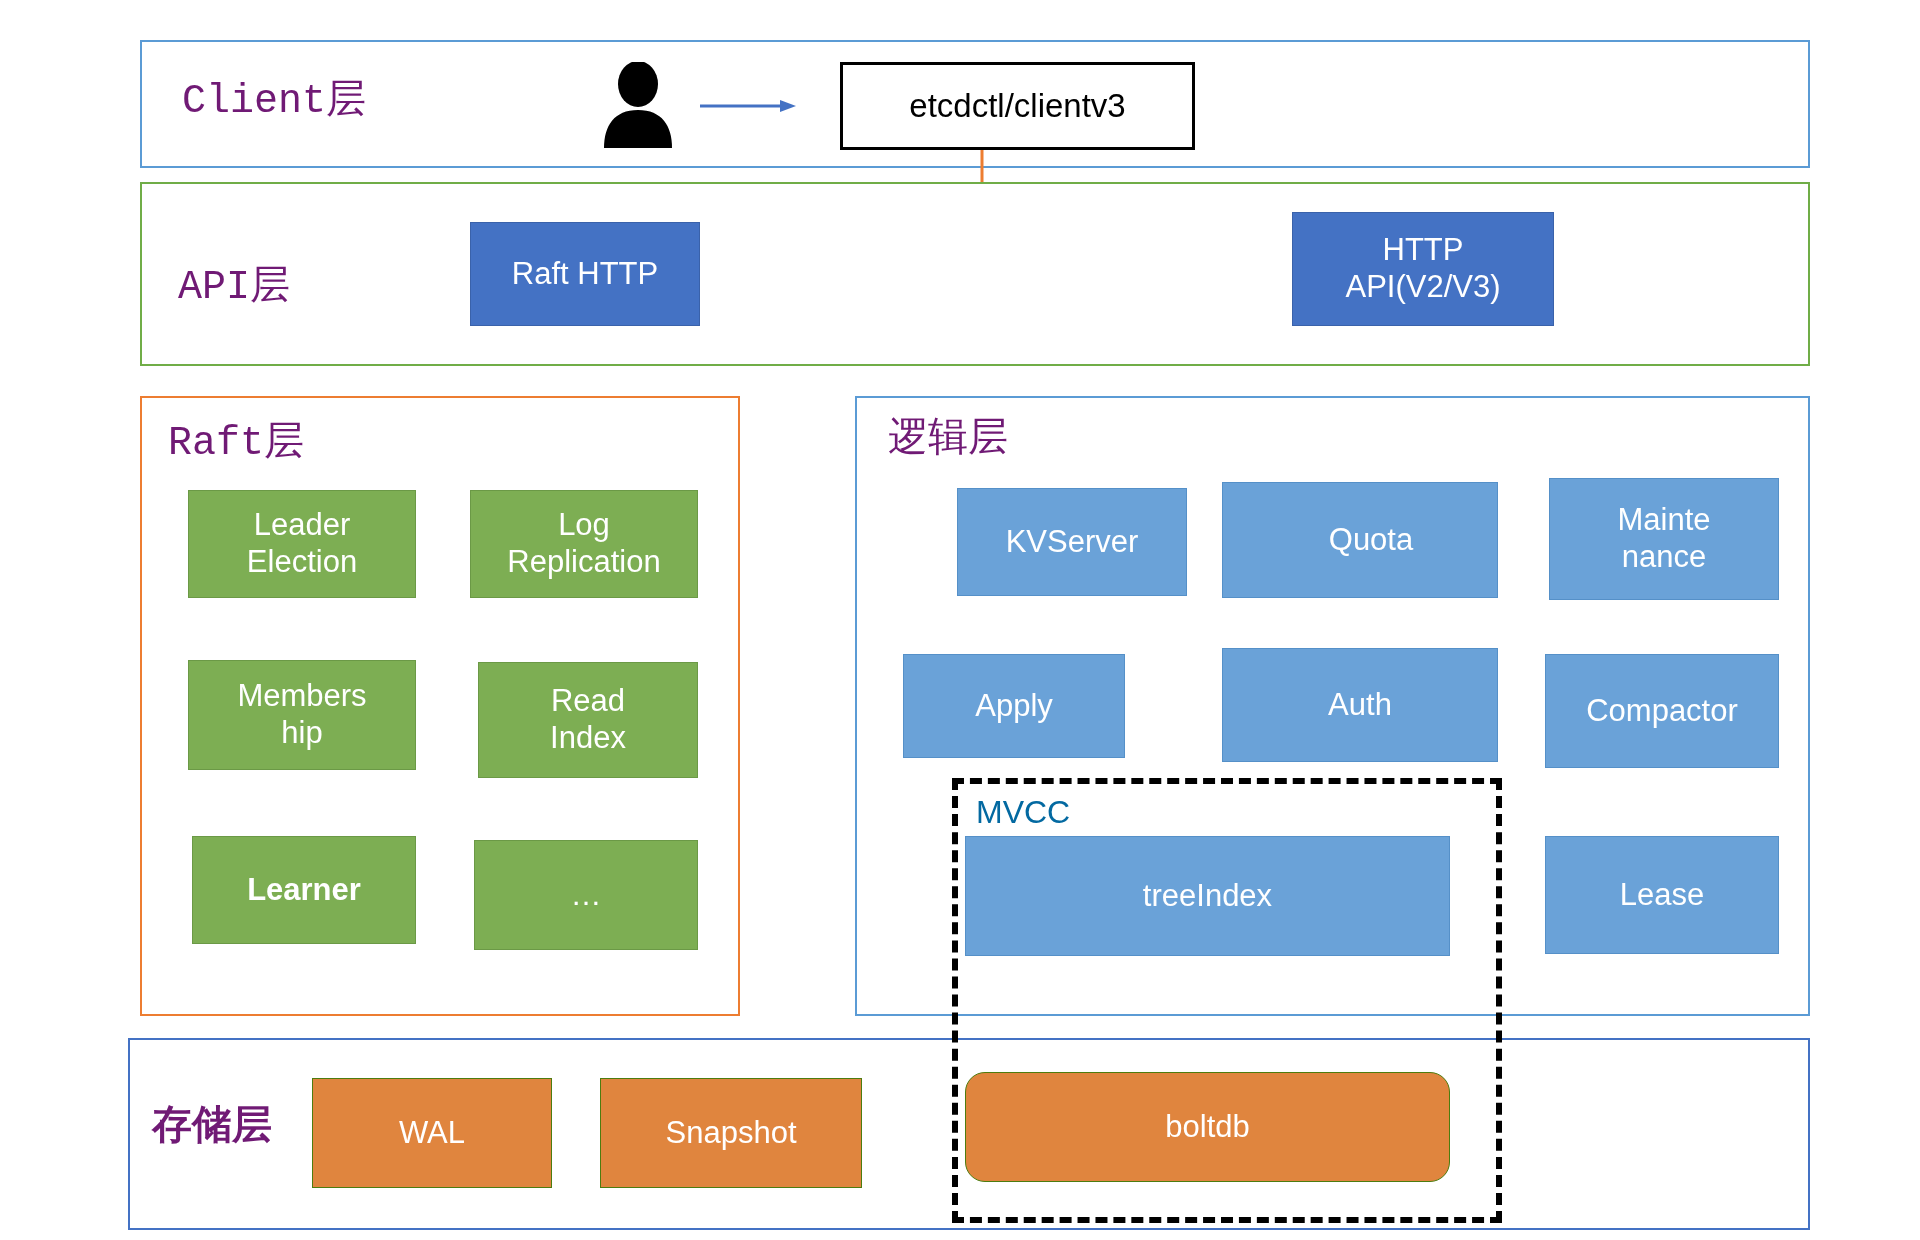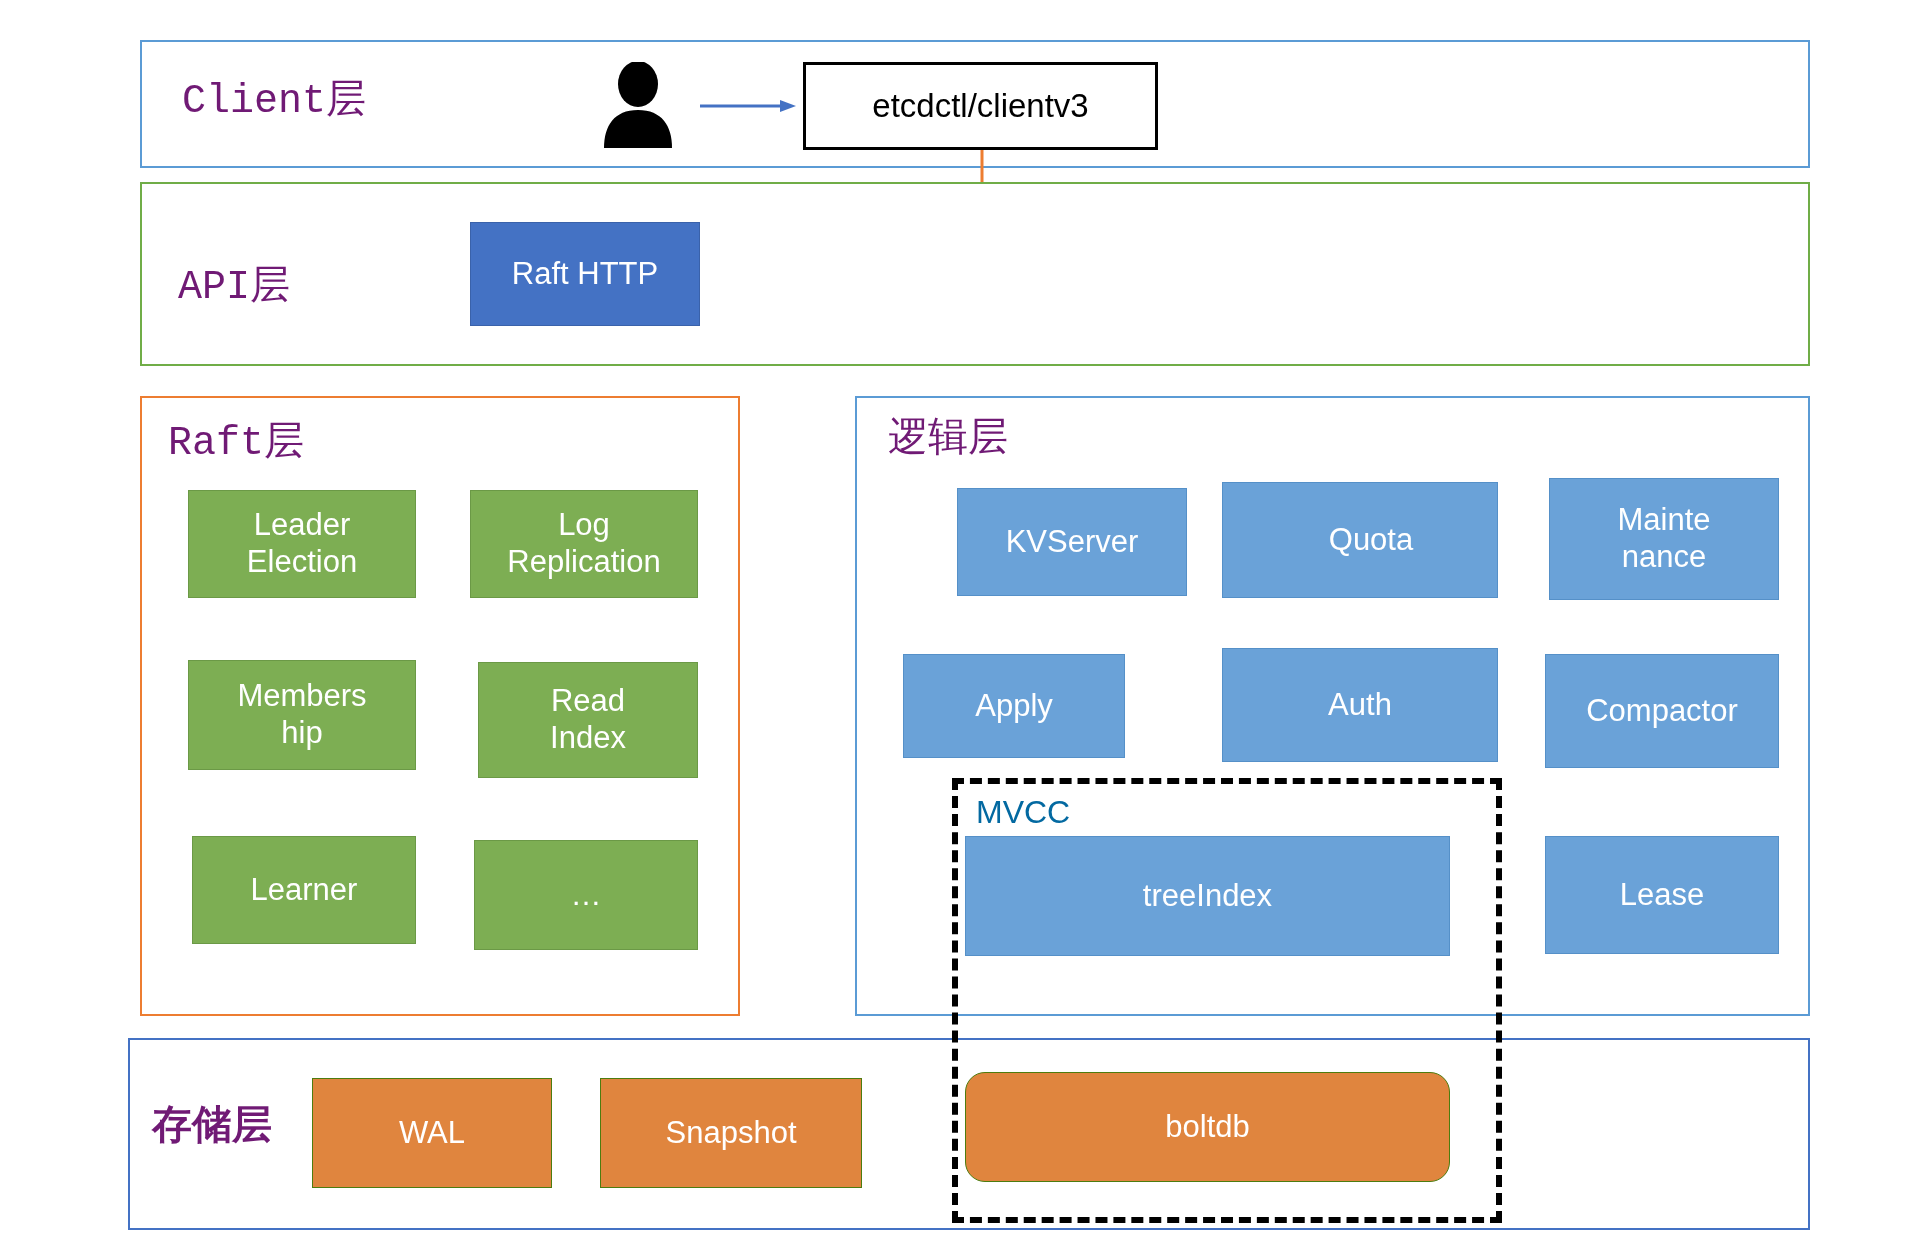--- a/index.html
+++ b/index.html
@@ -74,21 +74,21 @@
     left: 596px; top: 62px;
     width: 84px; height: 86px;
   }
   .arrow-blue {
     position: absolute;
     left: 700px; top: 98px;
     width: 96px; height: 16px;
   }
   .etcdctl-box {
     position: absolute;
-    left: 803px; top: 62px;
+    left: 840px; top: 62px;
     width: 355px; height: 88px;
     box-sizing: border-box;
     border: 3px solid #000000;
     background: #ffffff;
     display: flex;
     align-items: center;
     justify-content: center;
     color: #000000;
     font-size: 33px;
   }
@@ -101,21 +101,21 @@
   
   .n-raft-http { left: 470px;  top: 222px; width: 230px; height: 104px; }
   .n-grpc-api  { left: 912px;  top: 222px; width: 230px; height: 104px; }
   .n-http-api  { left: 1292px; top: 212px; width: 262px; height: 114px; }
 
   
   .n-leader-election  { left: 188px; top: 490px; width: 228px; height: 108px; }
   .n-log-replication  { left: 470px; top: 490px; width: 228px; height: 108px; }
   .n-membership       { left: 188px; top: 660px; width: 228px; height: 110px; }
   .n-read-index       { left: 478px; top: 662px; width: 220px; height: 116px; }
-  .n-learner          { left: 192px; top: 836px; width: 224px; height: 108px; }
+  .n-learner          { left: 192px; top: 836px; width: 224px; height: 108px; font-weight: bold; }
   .n-ellipsis         { left: 474px; top: 840px; width: 224px; height: 110px; }
 
   
   .n-kvserver   { left: 957px;  top: 488px;  width: 230px; height: 108px; }
   .n-quota      { left: 1222px; top: 482px;  width: 276px; height: 116px; padding-left: 28px; }
   .n-maintenance{ left: 1549px; top: 478px;  width: 230px; height: 122px; }
   .n-apply      { left: 903px;  top: 654px;  width: 222px; height: 104px; }
   .n-auth       { left: 1222px; top: 648px;  width: 276px; height: 114px; }
   .n-compactor  { left: 1545px; top: 654px;  width: 234px; height: 114px; }
   .n-treeindex  { left: 965px;  top: 836px;  width: 485px; height: 120px; }
@@ -167,20 +167,22 @@
 
   <svg class="arrow-orange" viewBox="0 0 36 76">
     <line x1="18" y1="0" x2="18" y2="60" stroke="#ED7D31" stroke-width="3"></line>
     <polygon points="10,58 26,58 18,76" fill="#ED7D31"></polygon>
   </svg>
 
   <div class="layer layer-api"></div>
   <div class="layer-title title-api">API层</div>
 
   <div class="node dark-blue n-raft-http">Raft HTTP</div>
+  <div class="node dark-blue n-http-api">HTTP
+API(V2/V3)</div>
 
   <div class="layer layer-raft"></div>
   <div class="layer-title title-raft">Raft层</div>
 
   <div class="node green n-leader-election">Leader
 Election</div>
   <div class="node green n-log-replication">Log
 Replication</div>
   <div class="node green n-membership">Members
 hip</div>

